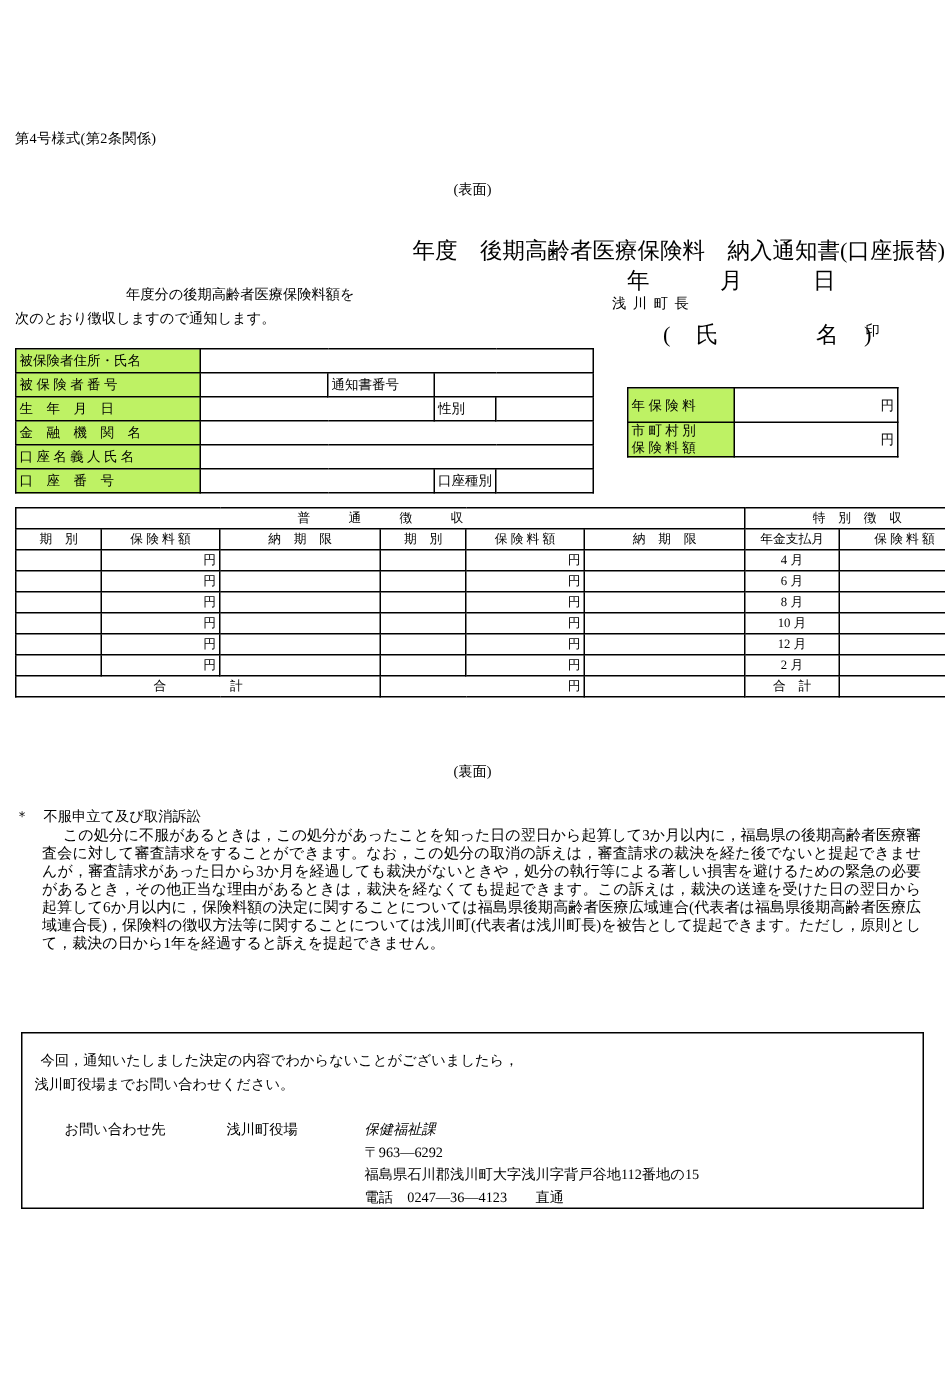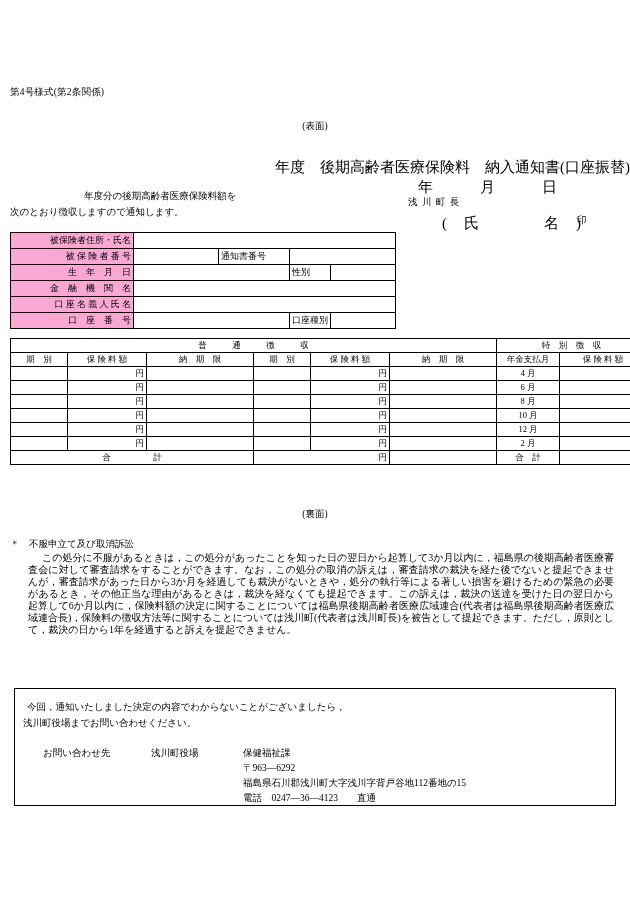--- a/index.html
+++ b/index.html
@@ -98,22 +98,22 @@
   }
   .tbl td {
     border: 1px solid #000;
     padding: 0 2px;
     height: 15px;
     line-height: 15px;
     vertical-align: middle;
     white-space: nowrap;
   }
   .lbl {
-    background: #f9a8d4;
-    text-align: right;
+    background: #bef264;
+    text-align: left;
   }
 
   #insured-table {
     left: 10px;
     top: 232px;
   }
   #insured-table td.lbl { width: 118px; }
   #insured-table td.val { width: 240px; }
 
   #fee-table {
@@ -196,20 +196,21 @@
   }
   .notice-contact-office {
     position: absolute;
     left: 136px;
     top: 58px;
   }
   .notice-contact-dept {
     position: absolute;
     left: 228px;
     top: 58px;
+    font-style: italic;
   }
   .notice-zip {
     position: absolute;
     left: 228px;
     top: 73px;
   }
   .notice-addr {
     position: absolute;
     left: 228px;
     top: 88px;
@@ -274,20 +275,35 @@
     </tr>
     <tr>
       <td class="lbl">口　座　番　号</td>
       <td colspan="2" style="width:146px"></td>
       <td style="width:28px">口座種別</td>
       <td style="width:60px"></td>
     </tr>
   </tbody>
     </table>
 
+  <table class="tbl" id="fee-table">
+    <tbody>
+        <tr>
+      <td class="lbl">年 保 険 料</td>
+      <td class="val">円</td>
+    </tr>
+    <tr>
+      <td class="lbl" style="line-height:11px;padding-top:0">
+        <span>市 町 村 別</span><br>
+        <span>保 険 料 額</span>
+      </td>
+      <td class="val">円</td>
+    </tr>
+  </tbody>
+    </table>
 
   <div id="collect-wrap">
     <table>
       <tbody>
           <tr>
         <td class="head" colspan="6" style="width:458px">普　　　通　　　徴　　　収</td>
         <td class="head" colspan="2" style="width:140px">特　別　徴　収</td>
       </tr>
       <tr>
         <td class="head" style="width:52px">期　別</td>

